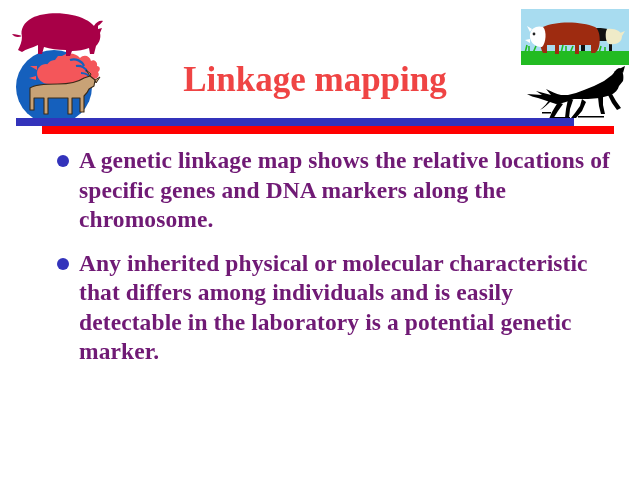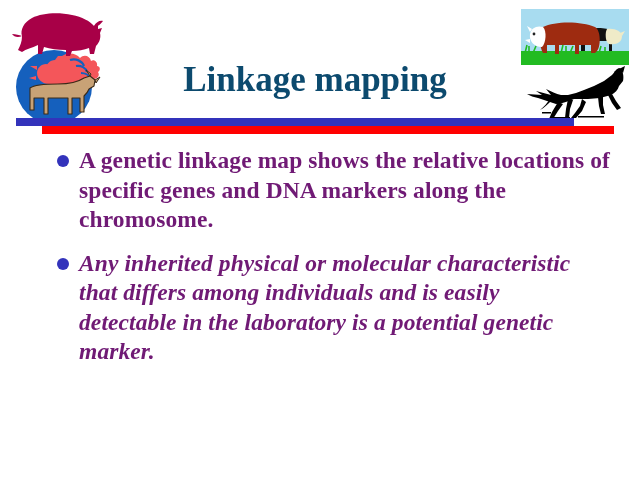--- a/index.html
+++ b/index.html
@@ -60,21 +60,21 @@
 
   
   #title {
     position: absolute;
     left: 110px;
     top: 59px;
     width: 410px;
     text-align: center;
     font-size: 35px;
     font-weight: bold;
-    color: #0c4a6e;
+    color: #ef4444;
     line-height: 42px;
     letter-spacing: 0px;
     white-space: nowrap;
   }
 
   
   #bar-blue {
     position: absolute;
     left: 16px;
     top: 118px;
@@ -112,21 +112,21 @@
     border-radius: 50%;
     background: #3333BB;
   }
   .bullet-text {
     font-size: 23.5px;
     font-weight: bold;
     line-height: 29.5px;
     color: #701a75;
     letter-spacing: 0.1px;
   }
-  .bullet-item.b2 .bullet-text { max-width: 520px; font-style: italic; }
+  .bullet-item.b2 .bullet-text { max-width: 520px; }
   .bullet-item.b1 .bullet-text { max-width: 555px; }
 </style>
 </head>
 <body>
 
 <div id="slide">
 
   <div id="header">
 
     <div id="logo-cluster">

